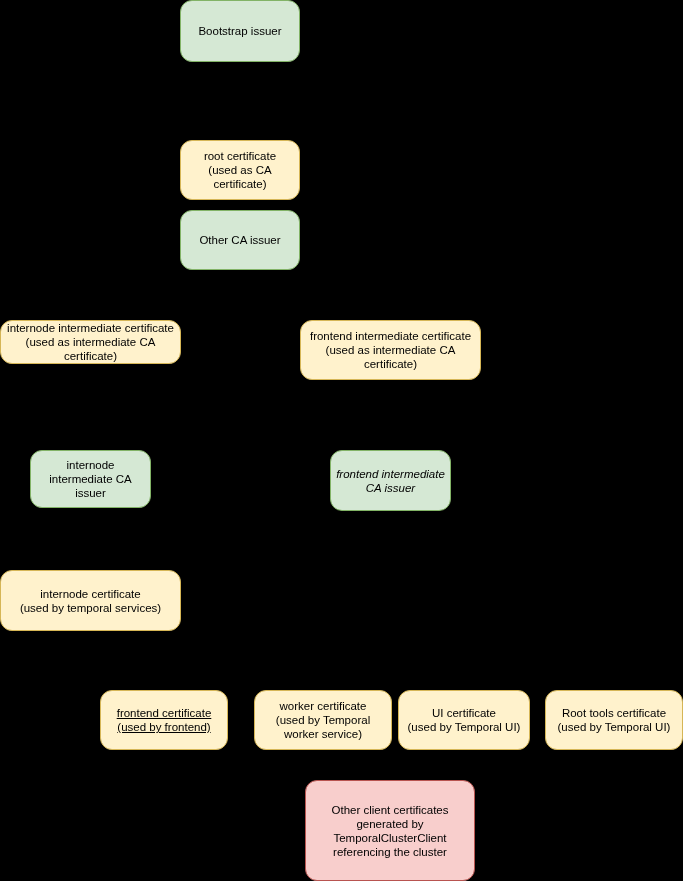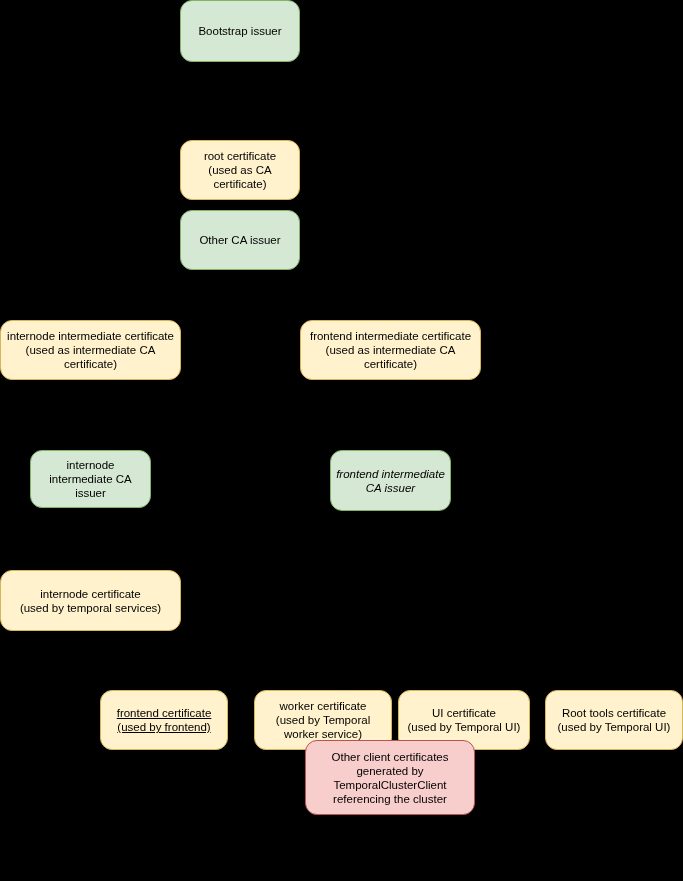--- a/index.html
+++ b/index.html
@@ -99,21 +99,21 @@
       <div class="arrow" style="left: 610px; top: 684px;"></div>
       <div class="edge" style="left: 390.5px; top: 511px; width: 1px; height: 263px;"></div>
       <div class="arrow" style="left: 386px; top: 774px;"></div>
     </div>
   <div id="node-layer">
       <div class="node issuer" style="left: 180px; top: 0px; width: 120px; height: 62px;">Bootstrap issuer</div>
       <div class="node cert" style="left: 180px; top: 94px; width: 120px; height: 60px; margin-top: 46px;">root certificate
 (used as CA
 certificate)</div>
       <div class="node issuer" style="left: 180px; top: 210px; width: 120px; height: 60px;">Other CA issuer</div>
-      <div class="node cert" style="left: 0px; top: 320px; width: 181px; height: 60px;">internode intermediate certificate
+      <div class="node cert" style="left: 0px; top: 320px; width: 181px; height: 44px;">internode intermediate certificate
 (used as intermediate CA
 certificate)</div>
       <div class="node cert" style="left: 300px; top: 320px; width: 181px; height: 60px;">frontend intermediate certificate
 (used as intermediate CA
 certificate)</div>
       <div class="node issuer" style="left: 30px; top: 450px; width: 121px; height: 58px;">internode
 intermediate CA
 issuer</div>
       <div class="node issuer" style="left: 330px; top: 450px; width: 121px; height: 61px; font-style: italic;">frontend intermediate
 CA issuer</div>
@@ -121,18 +121,18 @@
 (used by temporal services)</div>
       <div class="node cert" style="left: 100px; top: 690px; width: 128px; height: 60px; text-decoration: underline;">frontend certificate
 (used by frontend)</div>
       <div class="node cert" style="left: 254px; top: 690px; width: 138px; height: 60px;">worker certificate
 (used by Temporal
 worker service)</div>
       <div class="node cert" style="left: 398px; top: 690px; width: 132px; height: 60px;">UI certificate
 (used by Temporal UI)</div>
       <div class="node cert" style="left: 545px; top: 690px; width: 138px; height: 60px;">Root tools certificate
 (used by Temporal UI)</div>
-      <div class="node client" style="left: 305px; top: 740px; width: 170px; height: 75px;">Other client certificates
+      <div class="node client" style="left: 305px; top: 780px; width: 170px; height: 101px;">Other client certificates
 generated by
 TemporalClusterClient
 referencing the cluster</div>
     </div>
 </div>
 
 </body></html>

